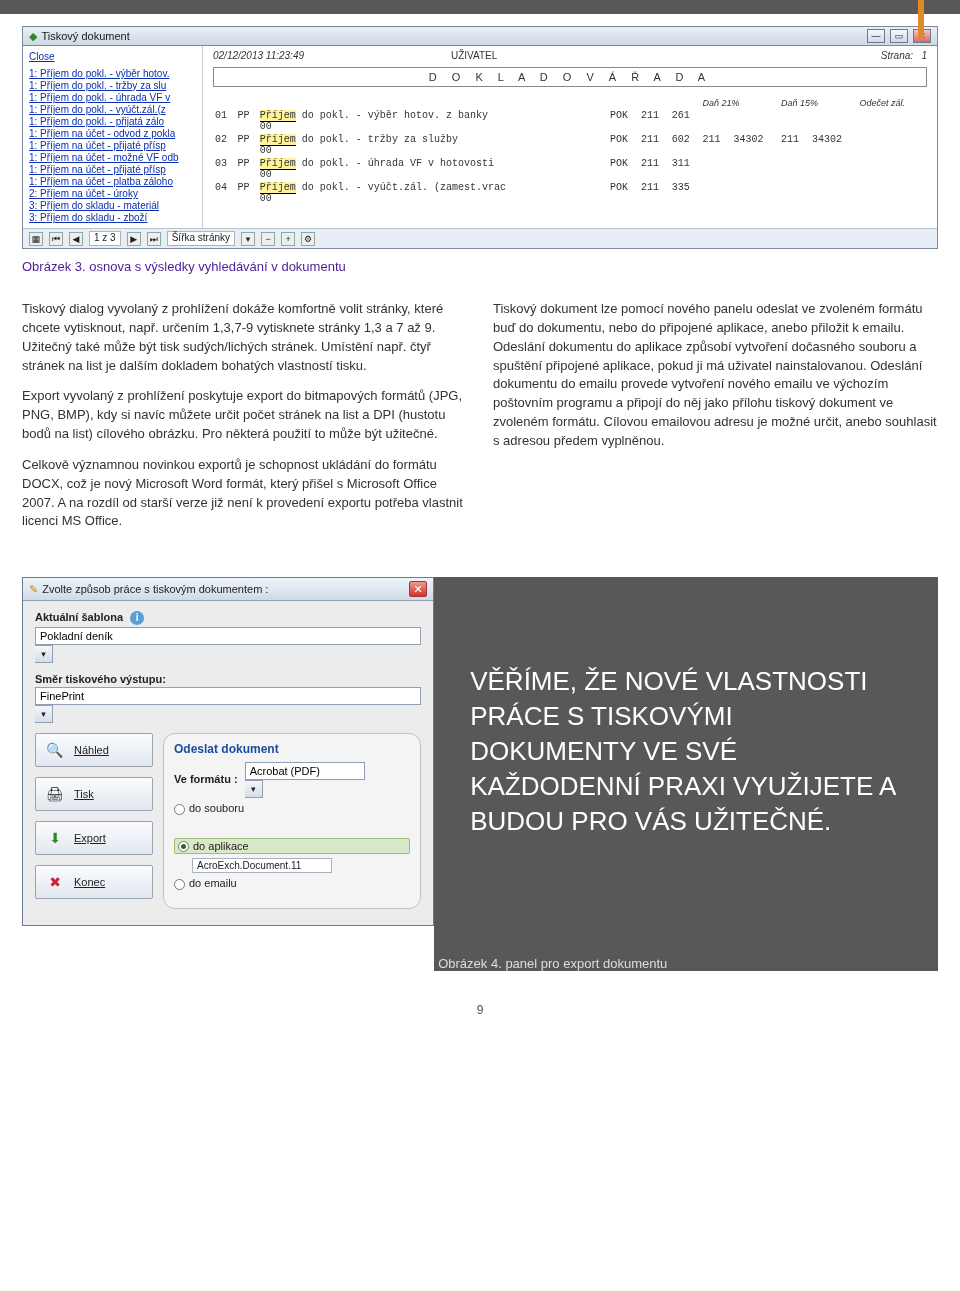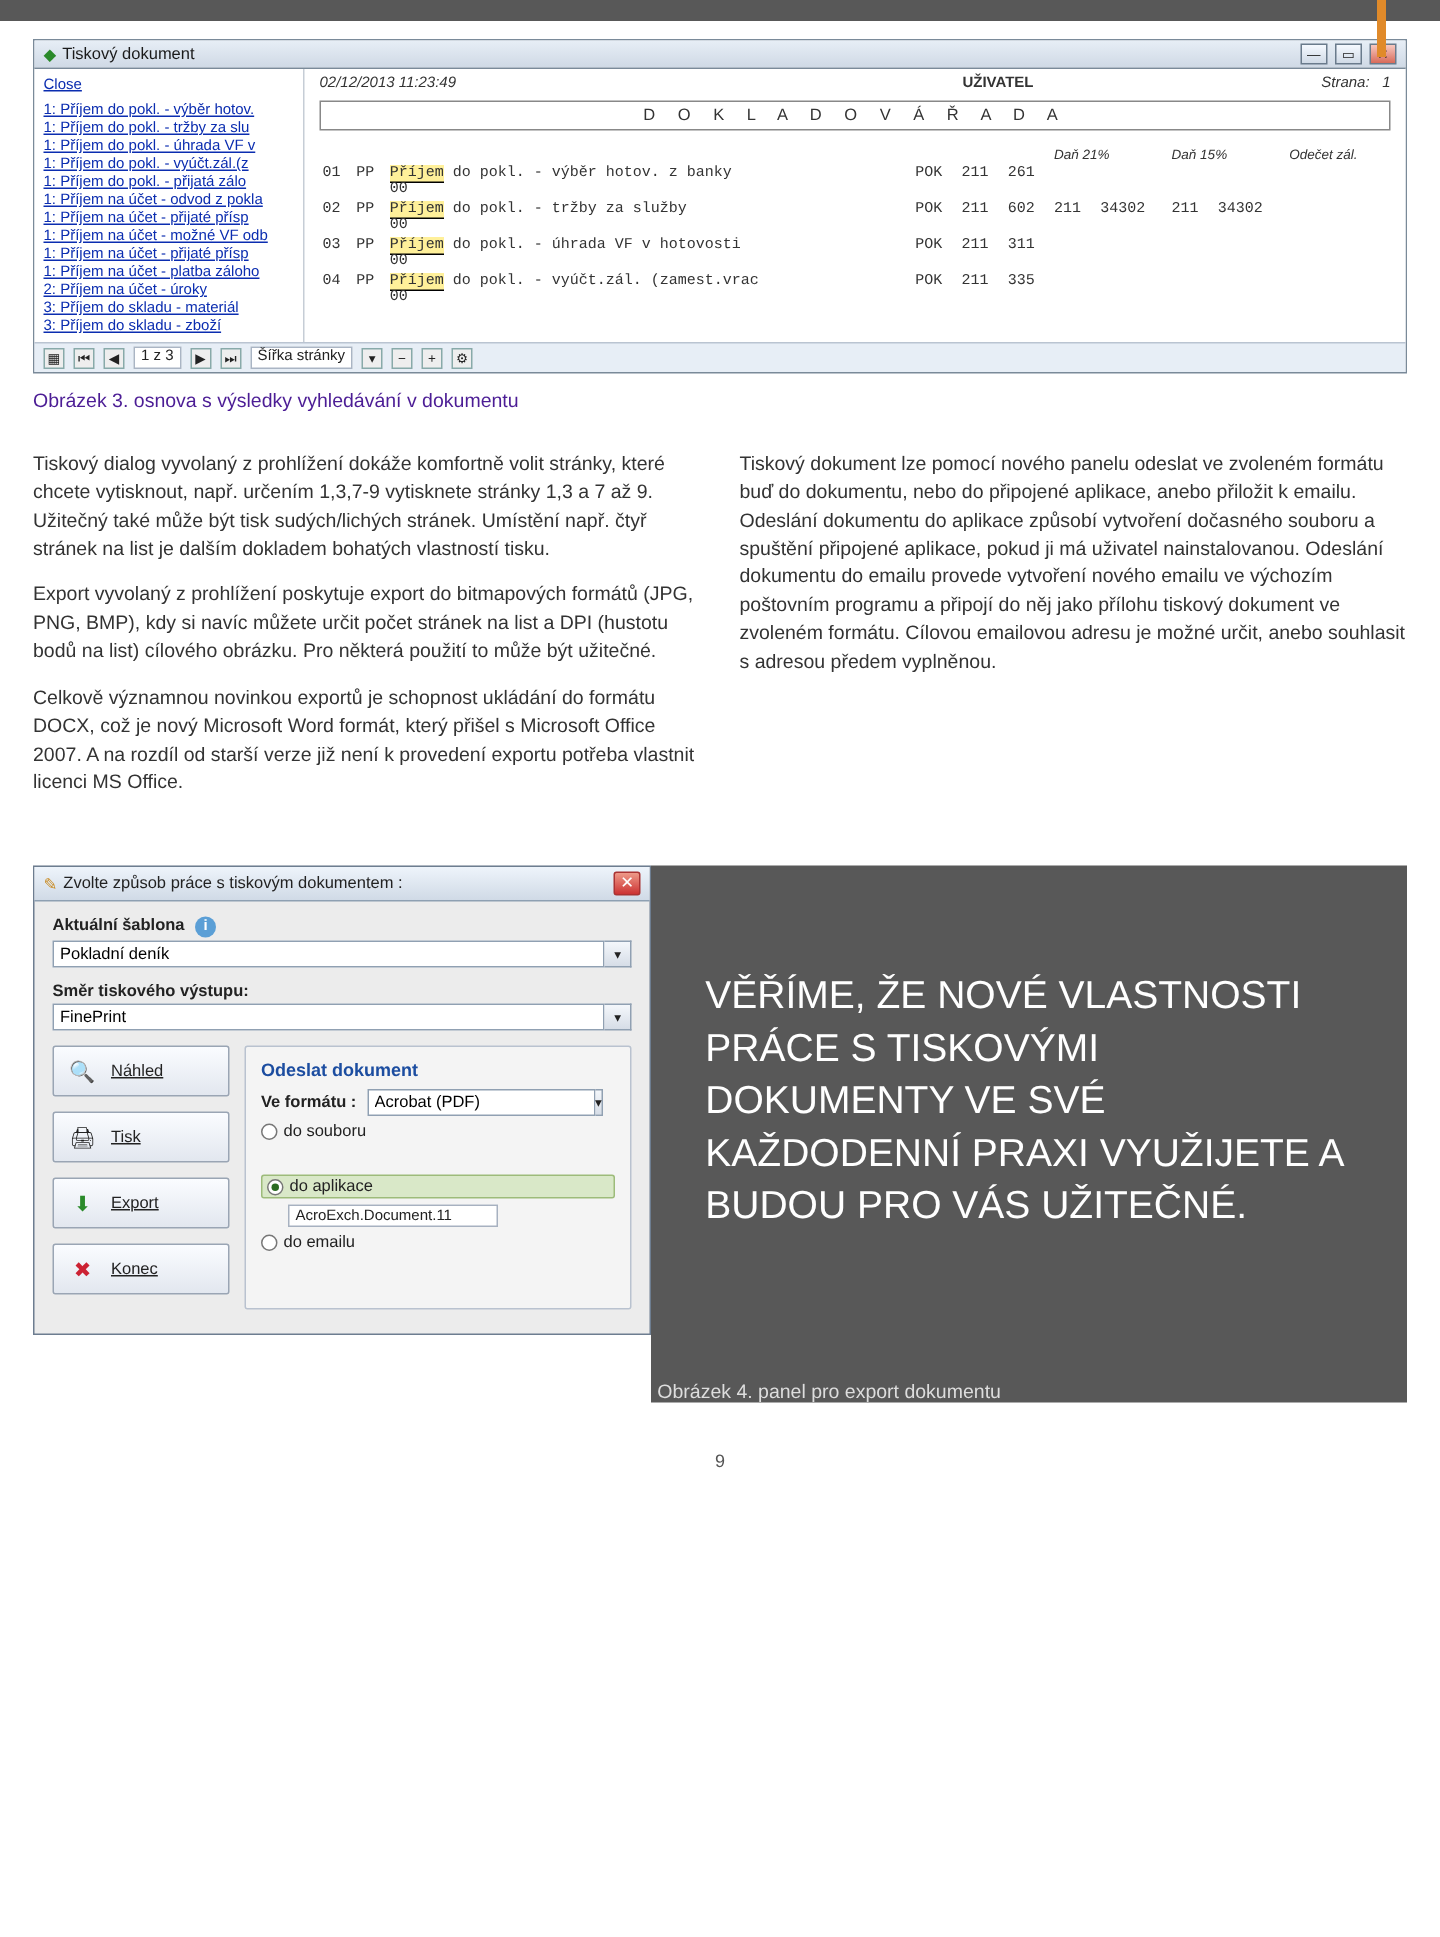--- a/index.html
+++ b/index.html
@@ -12,21 +12,21 @@
          padding:2px 6px; font-size:11px; color:#1a1a1a; display:flex; align-items:center; }
   .tb1 .spacer{flex:1;}
   .winbtns span{display:inline-block;width:18px;height:14px;border:1px solid #6a7b8c;
     background:linear-gradient(#f5f9ff,#d0dae6);margin-left:2px;font-size:9px;text-align:center;line-height:12px;}
   .body1{display:flex; background:#fff; font-size:10px;}
   .side1{width:180px; border-right:1px solid #c6cdd6; padding:4px 6px;}
   .side1 a{display:block; color:#0b2db0; text-decoration:underline; margin:1px 0; font-size:10px;}
   .side1 .close{margin-bottom:6px;}
   .report{flex:1; padding:4px 10px; color:#333; position:relative;}
   .rhead{display:flex; font-style:italic; font-size:10px;}
-  .rhead .c1{flex:1;} .rhead .c2{flex:1; text-align:right; font-weight:bold; font-style:normal;}
+  .rhead .c1{flex:1;} .rhead .c2{flex:1; text-align:left; font-weight:normal; font-style:normal;}
   .rhead .c3{flex:1; text-align:right; font-style:italic;}
   .rtitlebox{border:1px solid #888; text-align:center; letter-spacing:6px;
     font-size:11px; padding:3px 0; margin:6px 0 10px 0; background:#fff;}
   .tbl{width:100%; border-collapse:collapse; font-size:10px;}
   .tbl th{font-weight:normal; text-align:left; padding:1px 2px;}
   .tbl td{padding:1px 2px; vertical-align:top;font-family:Liberation Mono, monospace;}
   .groupcell{font-style:italic; text-align:center; font-size:9px;}
   .tbl tr.headrow td, .tbl tr.headrow th{border-bottom:1px solid #999;}
   .underline{border-bottom:1px solid #000;}
   .hl{background:#fff09a;}
@@ -48,33 +48,33 @@
   .lower{display:flex; margin-top:34px; gap:0;}
   .dlgwrap{width:45%;}
   .dlg{border:1px solid #6d7d90; background:#ececec; font-size:11px;}
   .dlgtitle{background:linear-gradient(#eef4fb,#d0dae6);border-bottom:1px solid #8ea0b2;
     padding:3px 6px; display:flex; align-items:center;}
   .dlgtitle .x{margin-left:auto;width:18px;height:16px;border:1px solid #a33;
     background:linear-gradient(#e98,#c33);color:#fff;text-align:center;font-size:11px;line-height:14px;border-radius:2px;}
   .dlgbody{padding:10px 12px 16px 12px;}
   .fld{margin-bottom:10px;}
   .fld label{display:block;font-weight:bold;font-size:11px;margin-bottom:2px;}
-  .combo{display:flex;}
+  .combo{display:flex;flex-direction:column;}
   .combo input{flex:1;border:1px solid #90a0b2;padding:2px 4px;font-size:11px;background:#fff;}
   .combo .dd{width:18px;border:1px solid #90a0b2;border-left:0;
     background:linear-gradient(#f4f7fb,#d6dde7);text-align:center;font-size:9px;line-height:16px;}
   .info{display:inline-block;width:14px;height:14px;border-radius:50%;
     background:#5b9fd6;color:#fff;font-size:10px;text-align:center;line-height:14px;margin-left:4px;}
   .dlgmain{display:flex; gap:10px;}
   .btncol{width:118px;}
   .bigbtn{display:flex;align-items:center;gap:8px;border:1px solid #9aa5b4;
     background:linear-gradient(#fafcff,#e2e7ef);padding:5px 8px;margin-bottom:10px;border-radius:2px;}
   .bigbtn .ic{width:22px;height:22px;display:flex;align-items:center;justify-content:center;font-size:14px;}
   .bigbtn .lb{text-decoration:underline;}
-  .sendbox{flex:1;border:1px solid #b9c2cf;background:#f4f4f4;border-radius:2px;padding:8px 10px;}
+  .sendbox{flex:1;border:1px solid #b9c2cf;background:#f4f4f4;border-radius:12px;padding:8px 10px;}
   .sendbox h4{font-size:12px;font-weight:bold;color:#1c4da0;margin-bottom:6px;}
   .sendbox .row{margin:4px 0; font-size:11px;}
   .radio{display:inline-block;width:11px;height:11px;border:1px solid #777;border-radius:50%;
     margin-right:4px; vertical-align:middle; background:#fff;}
   .radio.on::after{content:"";display:block;width:5px;height:5px;border-radius:50%;
     background:#2a6b22;margin:2px;}
   .sendbox .sel{background:#d9e8c8;border:1px solid #9dbb7a;padding:1px 3px;border-radius:2px;}
   .sendbox .txt{display:inline-block;border:1px solid #a7b1c0;background:#fff;
     padding:1px 4px;font-size:10px;margin-left:18px;width:140px;}
 

